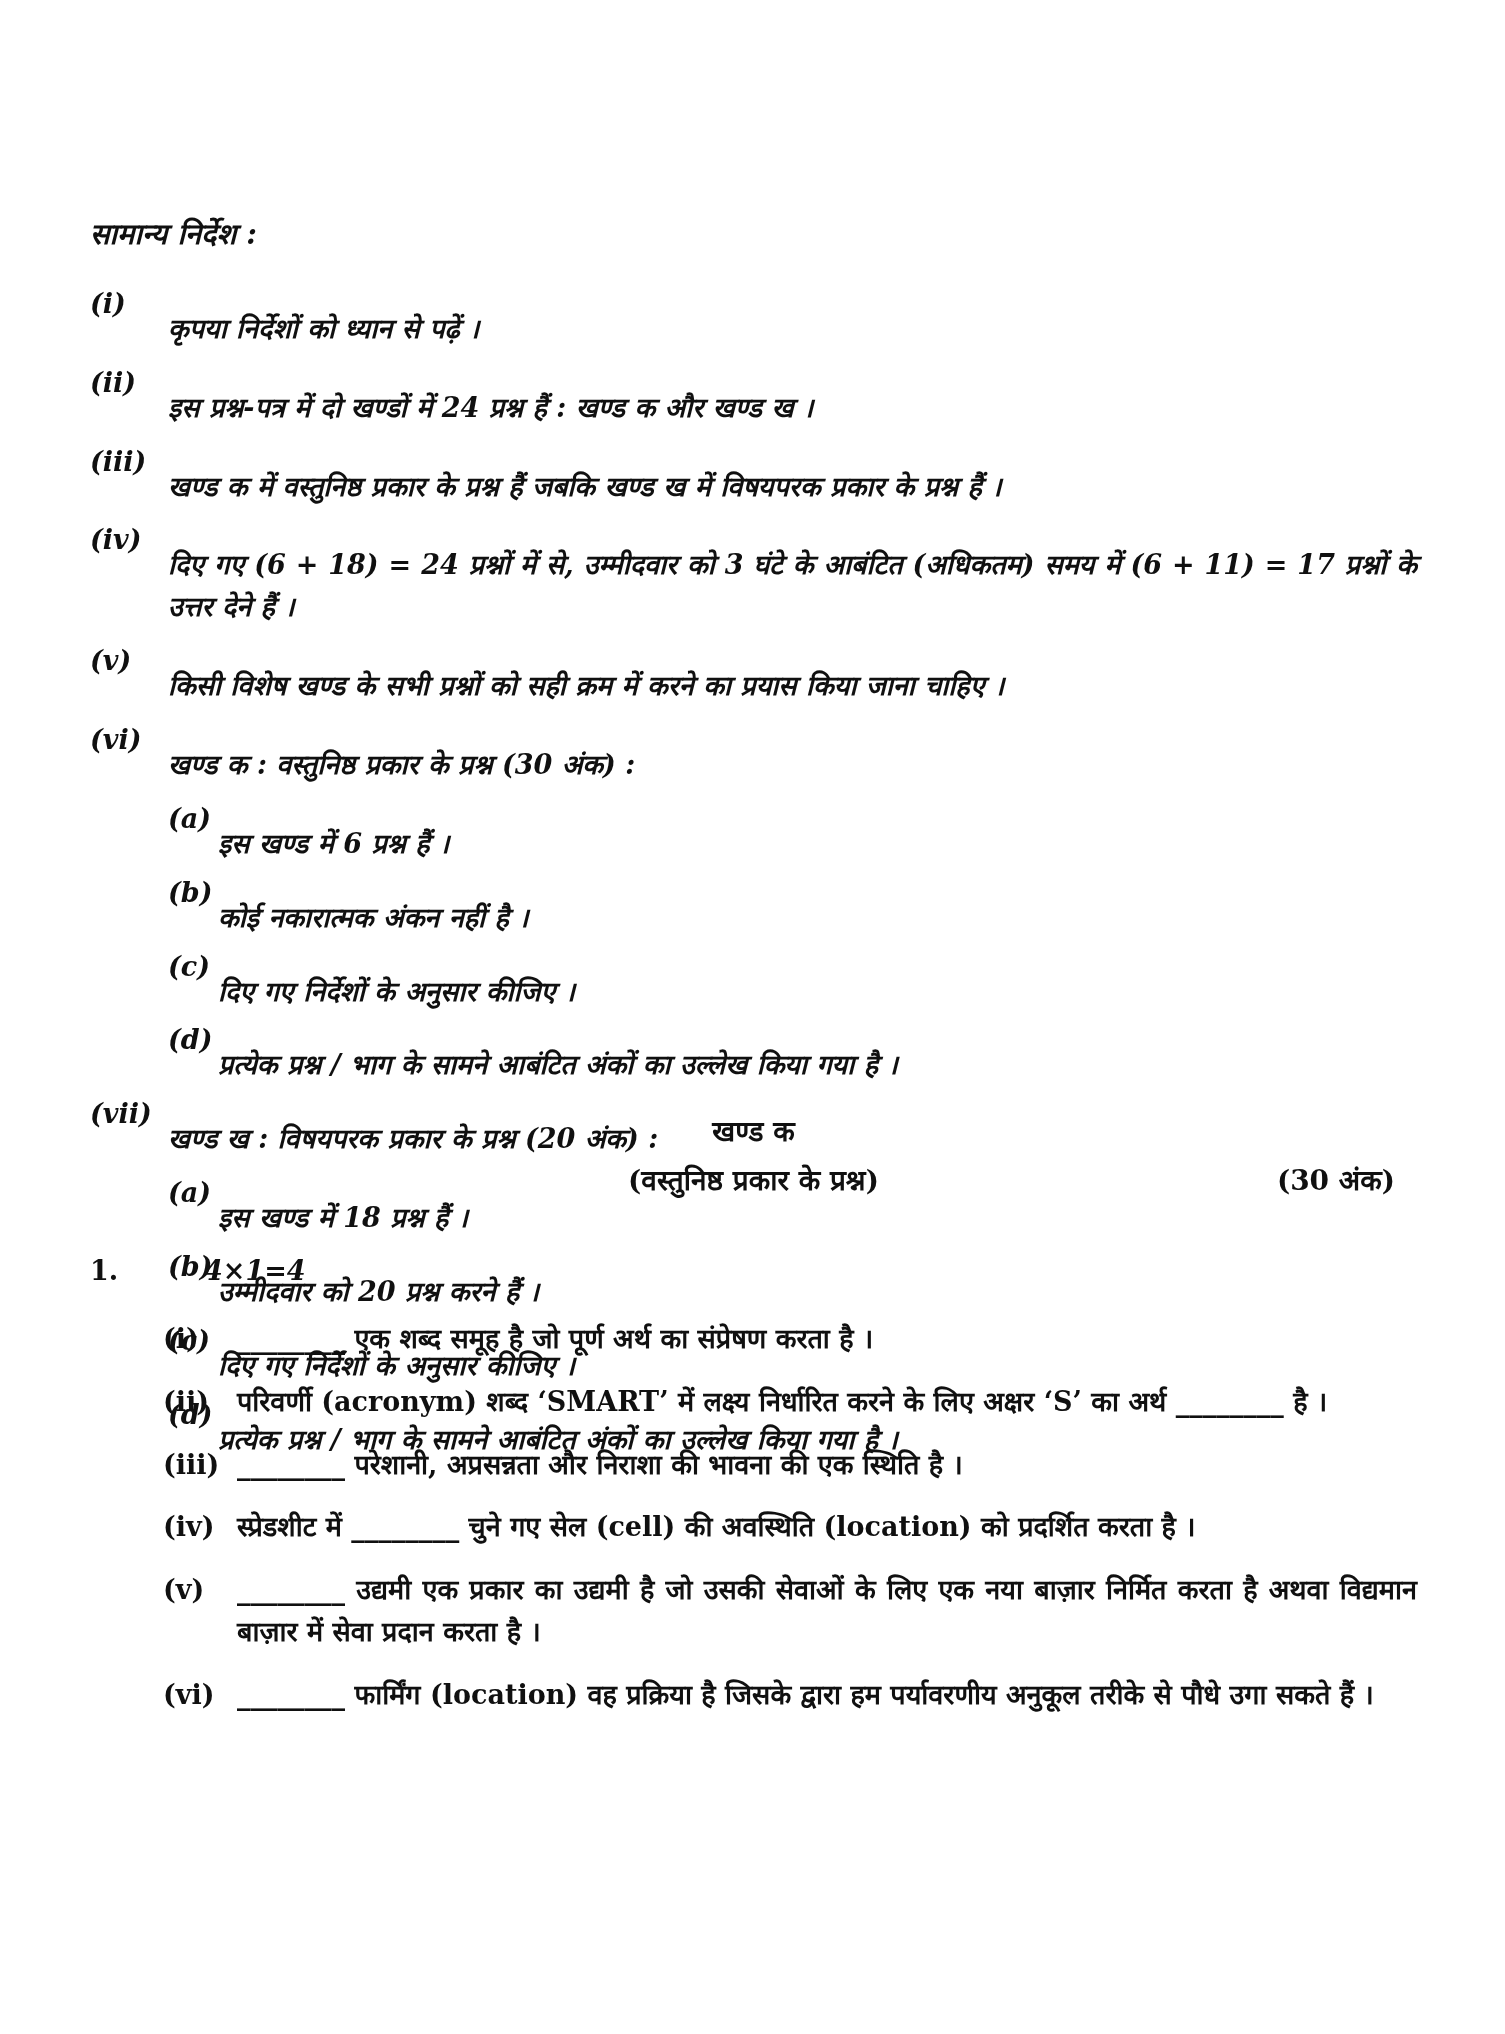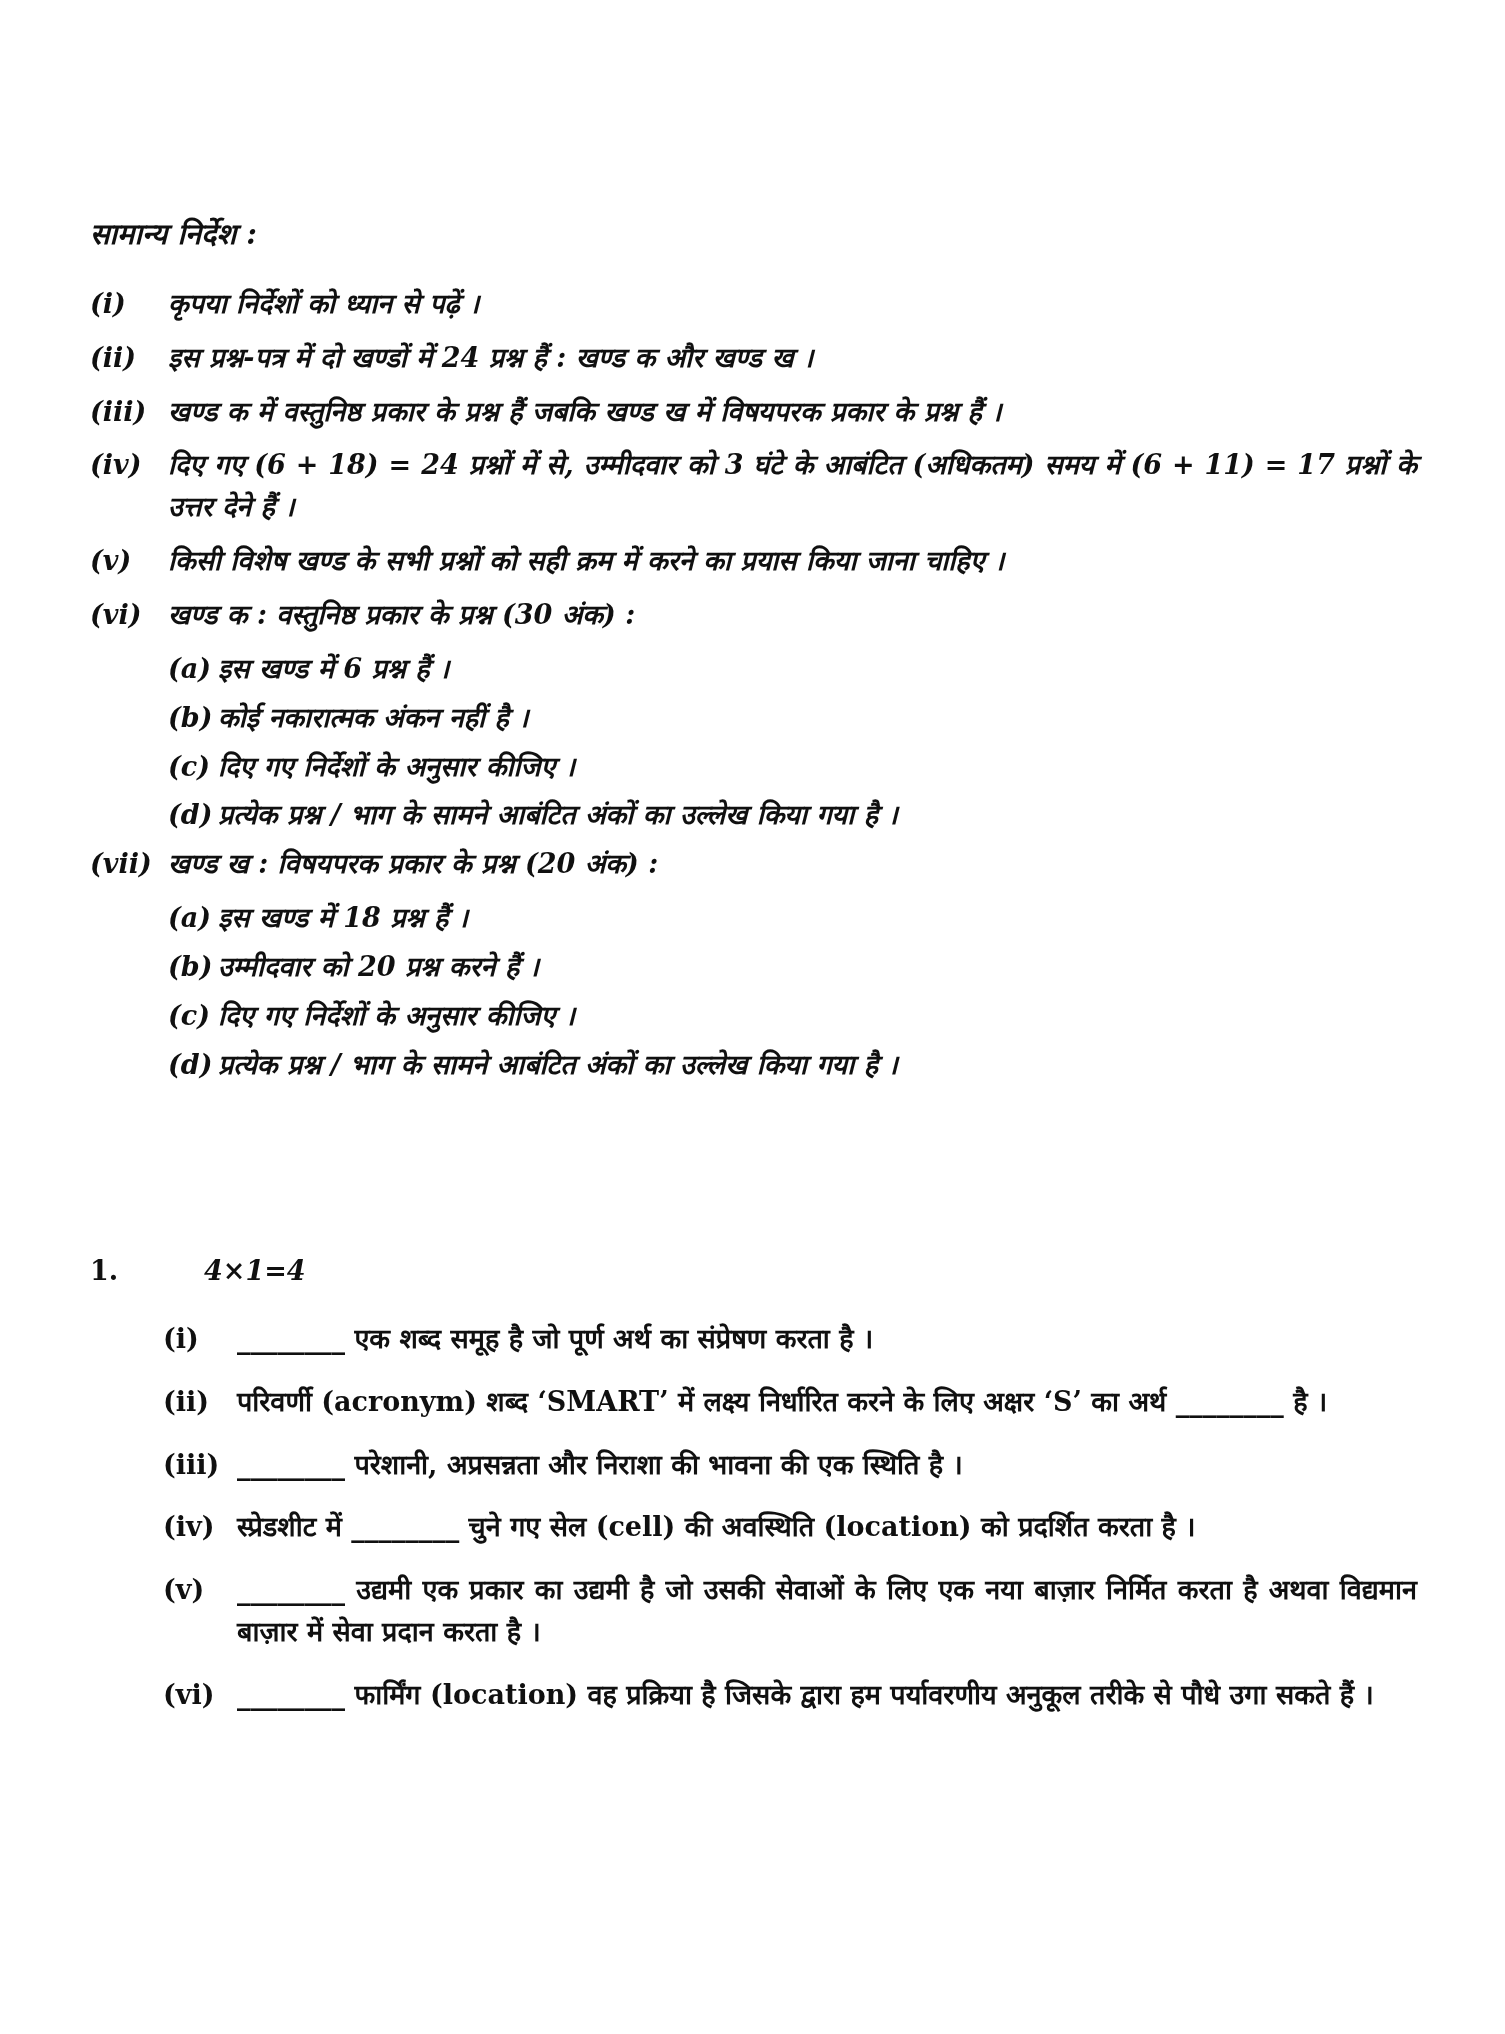--- a/index.html
+++ b/index.html
@@ -35,21 +35,21 @@
   }
   .gi-heading {
     font-size: 29px;
     margin-bottom: 26px;
   }
   .gi-item {
     display: grid;
     grid-template-columns: 78px 1fr;
     margin-bottom: 12px;
   }
-  .gi-text { text-align: justify; }
+  .gi-text { text-align: justify; margin-top: 25px; }
   .gi-sub {
     display: grid;
     grid-template-columns: 50px 1fr;
     margin-left: 78px;
     margin-bottom: 7px;
   }
 
   
   .section-header {
     position: absolute;
@@ -192,20 +192,27 @@
     <div class="gi-sub">
       <span class="gi-label">(c)</span>
       <span class="gi-text">दिए गए निर्देशों के अनुसार कीजिए ।</span>
     </div>
     <div class="gi-sub">
       <span class="gi-label">(d)</span>
       <span class="gi-text">प्रत्येक प्रश्न / भाग के सामने आबंटित अंकों का उल्लेख किया गया है ।</span>
     </div>
   </section>
 
+  <section class="section-header">
+    <div class="section-title">खण्ड क</div>
+    <div class="section-sub-row">
+      <span class="section-subtitle">(वस्तुनिष्ठ प्रकार के प्रश्न)</span>
+      <span class="section-marks">(30 अंक)</span>
+    </div>
+  </section>
 
   <section class="question">
     <div class="q-head">
       <span class="q-number">1.</span>
       <span class="q-marks">4×1=4</span>
     </div>
 
     <div class="q-part">
       <span class="q-part-label">(i)</span>
       <span class="q-part-text">________ एक शब्द समूह है जो पूर्ण अर्थ का संप्रेषण करता है ।</span>

